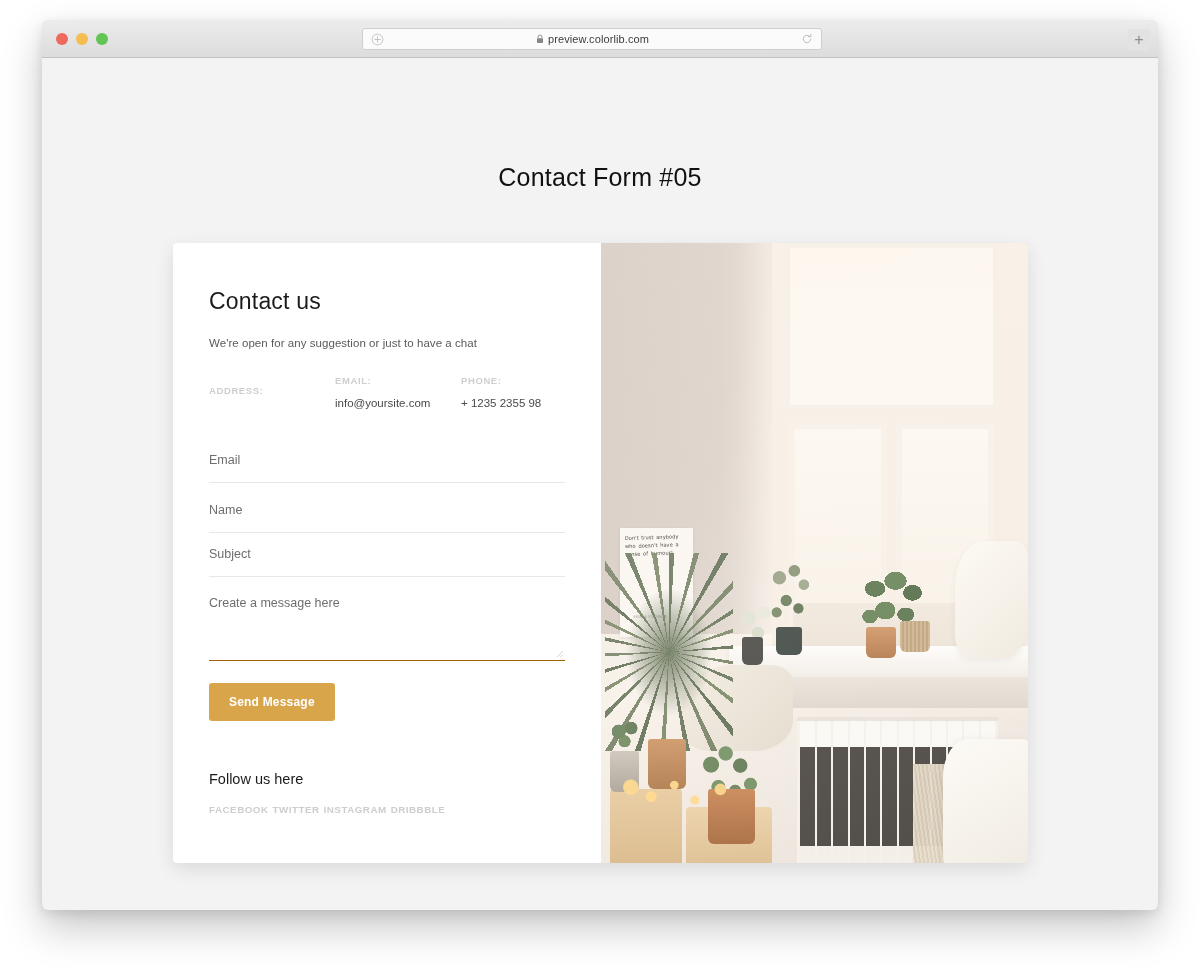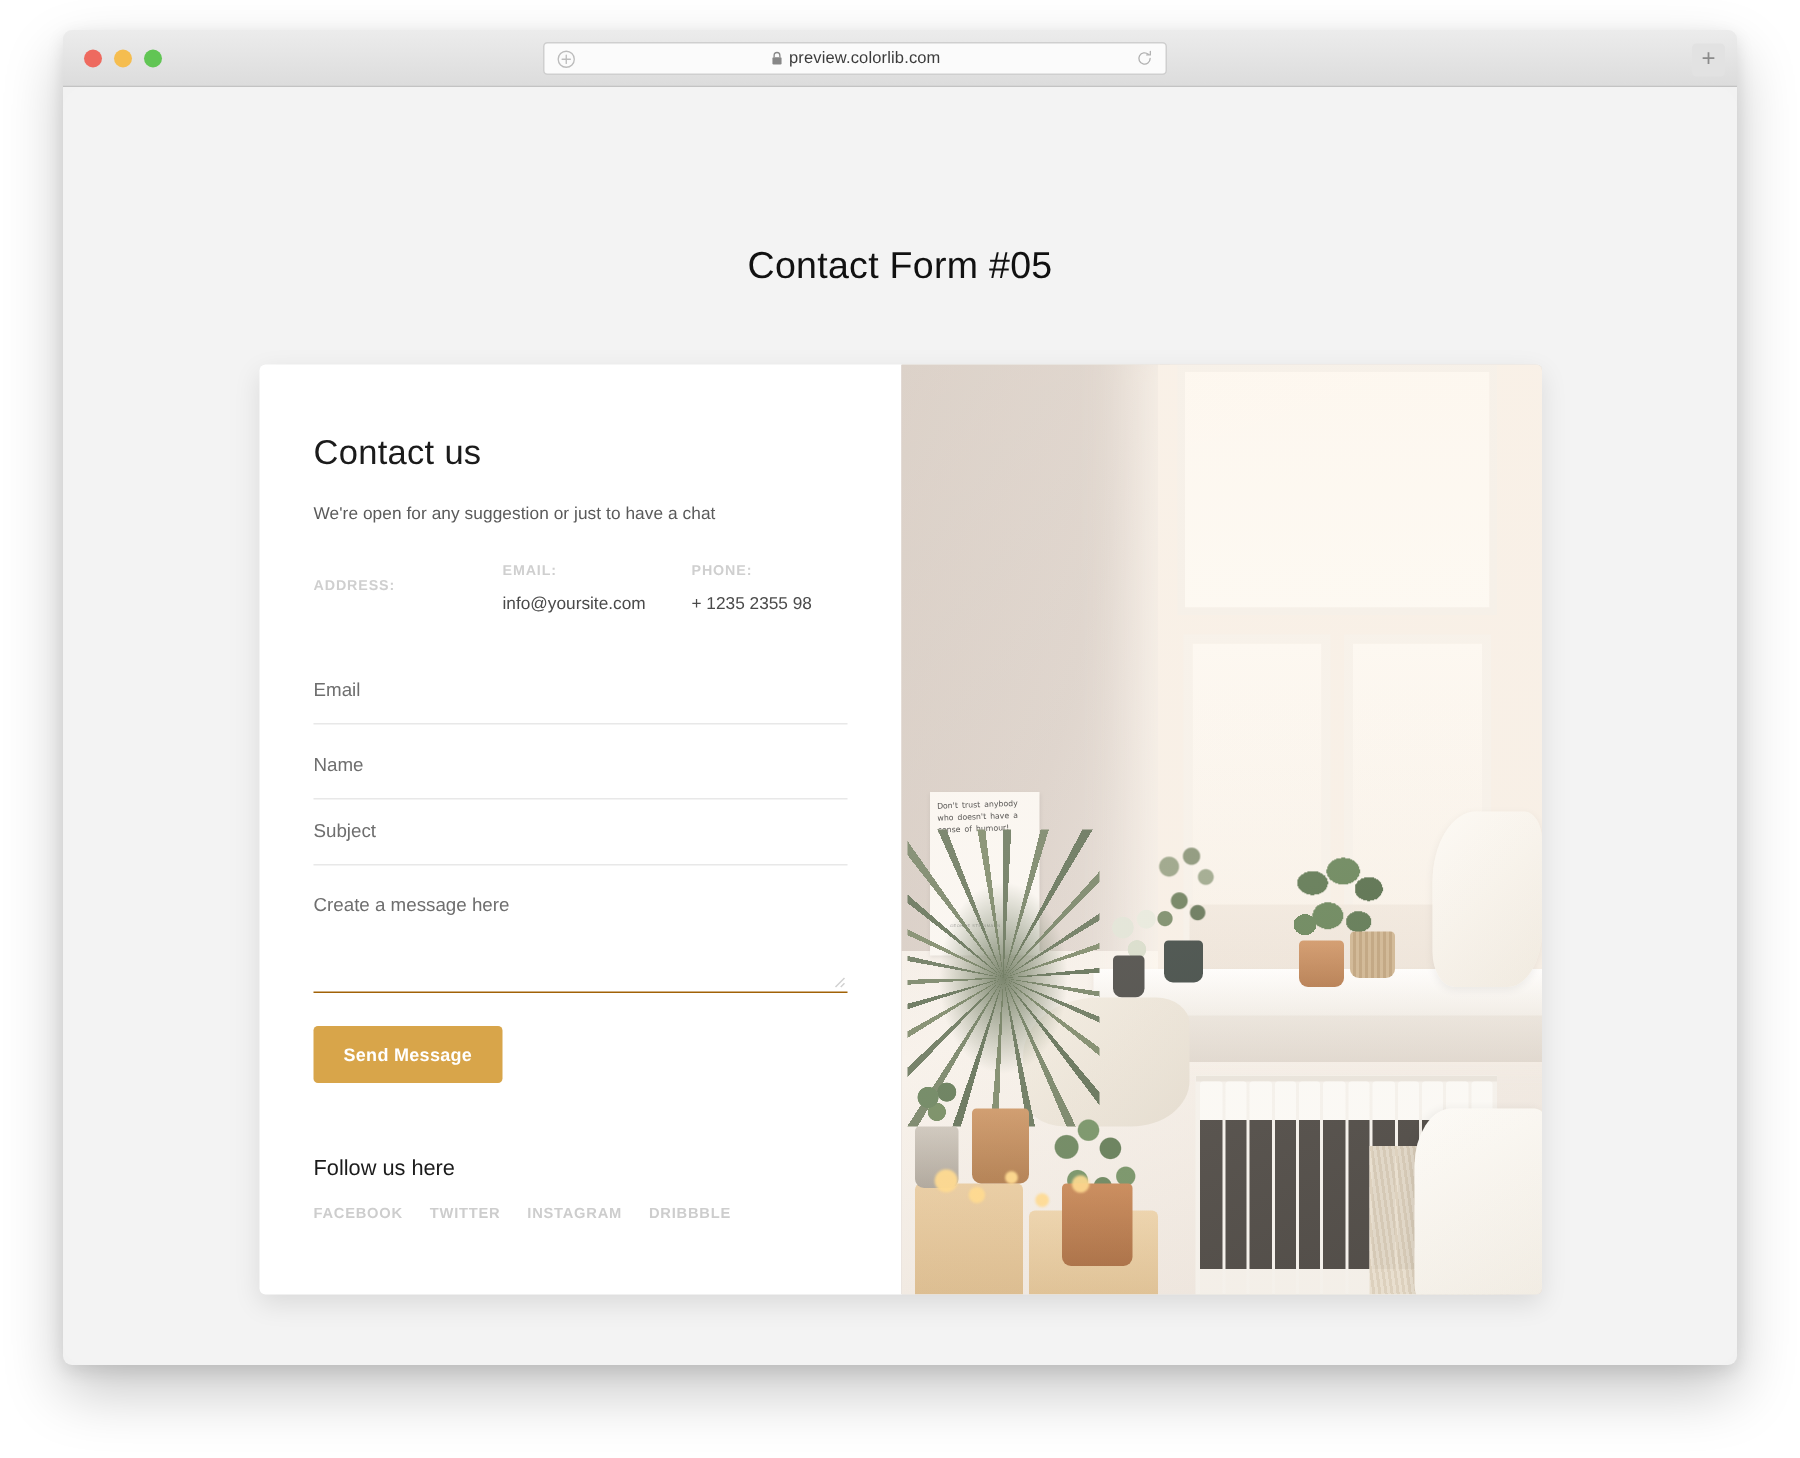--- a/index.html
+++ b/index.html
@@ -43,21 +43,21 @@
   }
   .dot { width: 12px; height: 12px; border-radius: 50%; }
   .dot.red { background: #ee6a5f; }
   .dot.yellow { background: #f5bd4f; }
   .dot.green { background: #61c554; }
 
   .url-bar {
     position: absolute;
     left: 320px;
     top: 8px;
-    width: 416px;
+    width: 460px;
     height: 22px;
     background: #fbfbfb;
     border: 1px solid #cfcfcf;
     border-radius: 3px;
     display: flex;
     align-items: center;
     padding: 0 8px;
   }
   .url-left-icon { width: 13px; height: 13px; flex: 0 0 auto; opacity: .55; }
   .url-center {
@@ -238,21 +238,21 @@
     bottom: 76px;
     font-size: 14.5px;
     color: #1b1b1b;
     font-weight: 400;
   }
   .social-row {
     position: absolute;
     left: 36px;
     bottom: 48px;
     display: flex;
-    gap: 18px;
+    gap: 4px;
   }
   .social-link {
     font-size: 9.8px;
     font-weight: bold;
     letter-spacing: .5px;
     color: #cdcdcd;
     text-transform: uppercase;
     text-decoration: none;
     cursor: pointer;
   }

